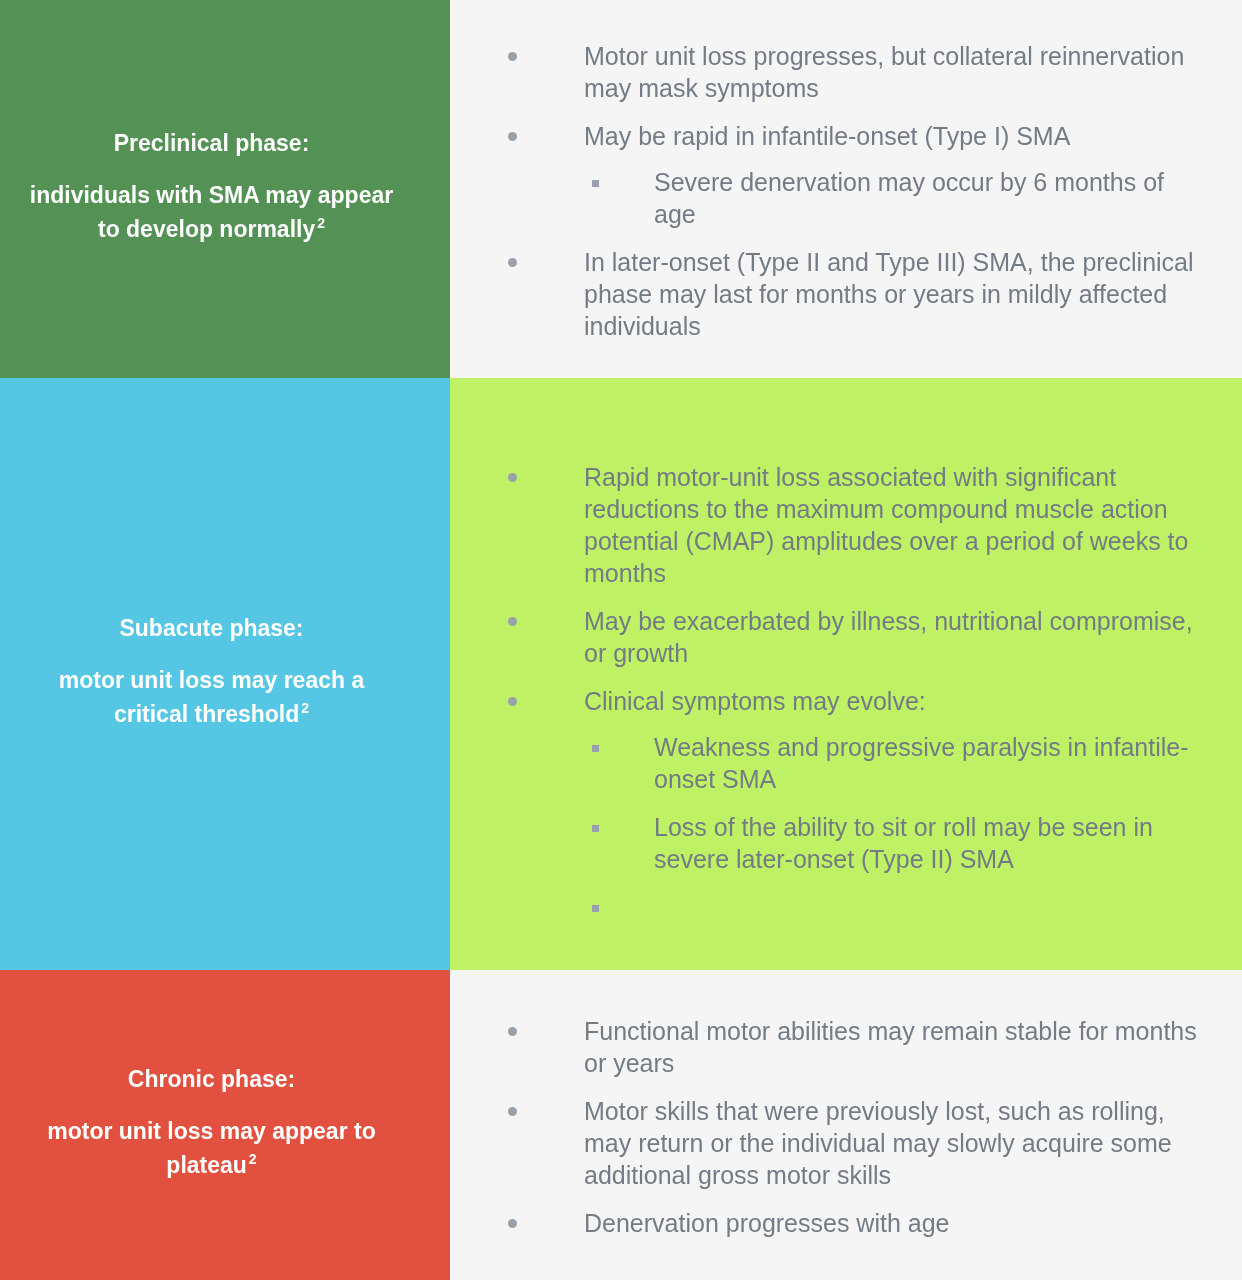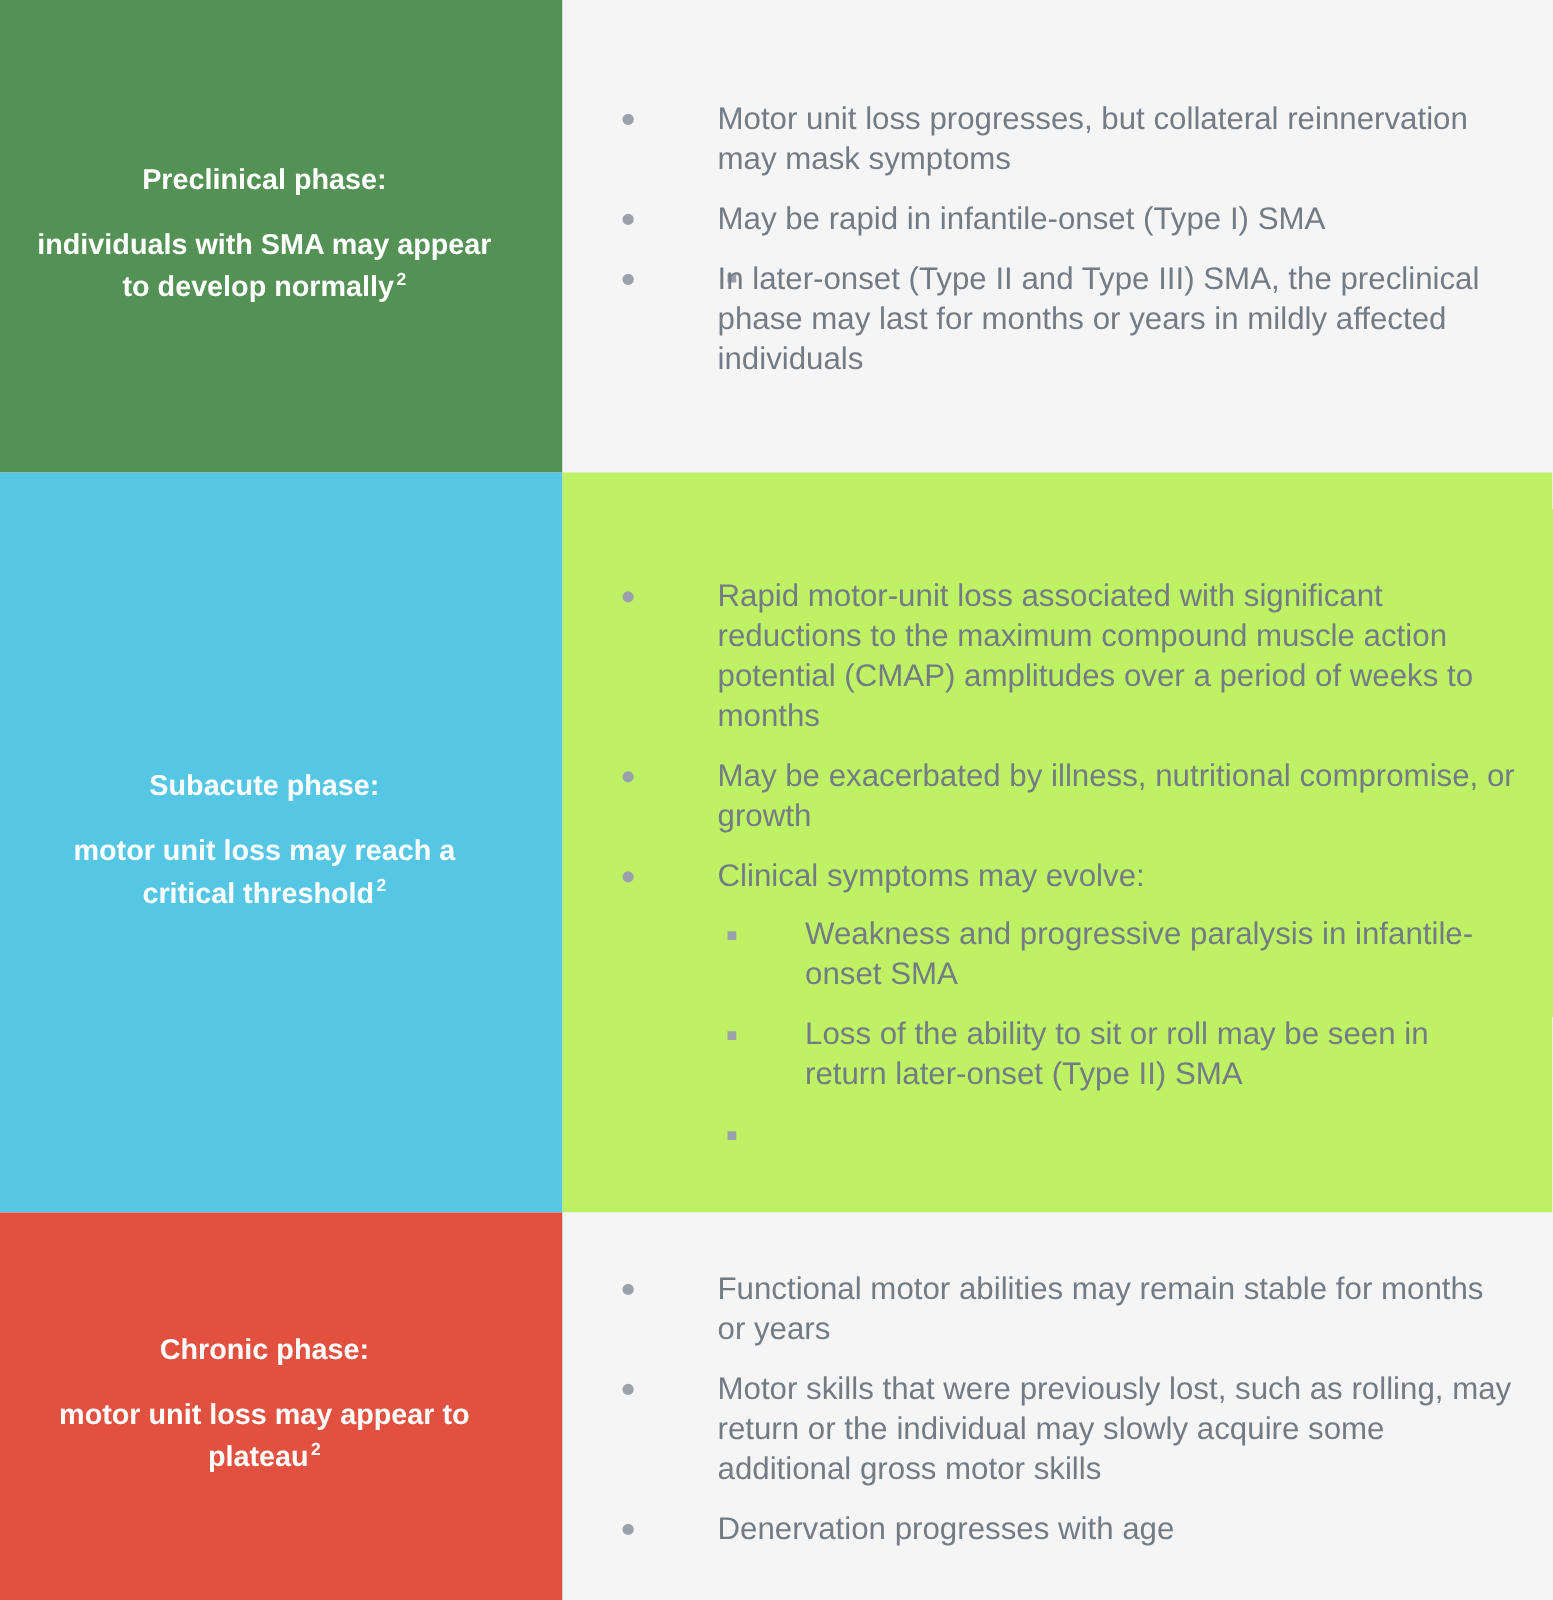--- a/index.html
+++ b/index.html
@@ -63,21 +63,21 @@
 
   .phase-sup {
     font-size: 14px;
     vertical-align: super;
     font-weight: bold;
     margin-left: 2px;
   }
 
   .content-cell {
     flex: 1 1 auto;
-    padding: 34px 30px 30px 38px;
+    padding: 34px 30px 30px 48px;
     display: flex;
     flex-direction: column;
     justify-content: center;
     align-items: center;
   }
 
   .bg-light { background: #f5f5f6; }
   .bg-mid   { background: #bef264; }
 
   ul.bullets {
@@ -152,20 +152,21 @@
         <li>
           <span class="dot"></span>
           <span class="txt">Motor unit loss progresses, but collateral reinnervation may mask symptoms</span>
         </li>
         <li>
           <span class="dot"></span>
           <span class="txt">May be rapid in infantile-onset (Type I) SMA</span>
           <ul class="sub">
             <li>
               <span class="sq"></span>
+              <span class="txt">Severe denervation may occur by 6 months of age</span>
             </li>
           </ul>
         </li>
         <li>
           <span class="dot"></span>
           <span class="txt">In later-onset (Type II and Type III) SMA, the preclinical phase may last for months or years in mildly affected individuals</span>
         </li>
       </ul>
     </div>
   </div>
@@ -190,21 +191,21 @@
         <li>
           <span class="dot"></span>
           <span class="txt">Clinical symptoms may evolve:</span>
           <ul class="sub">
             <li>
               <span class="sq"></span>
               <span class="txt">Weakness and progressive paralysis in infantile-onset SMA</span>
             </li>
             <li>
               <span class="sq"></span>
-              <span class="txt">Loss of the ability to sit or roll may be seen in return later-onset (Type II) SMA</span>
+              <span class="txt">Loss of the ability to sit or roll may be seen in severe later-onset (Type II) SMA</span>
             </li>
             <li>
               <span class="sq"></span>
             </li>
           </ul>
         </li>
       </ul>
     </div>
   </div>
 

